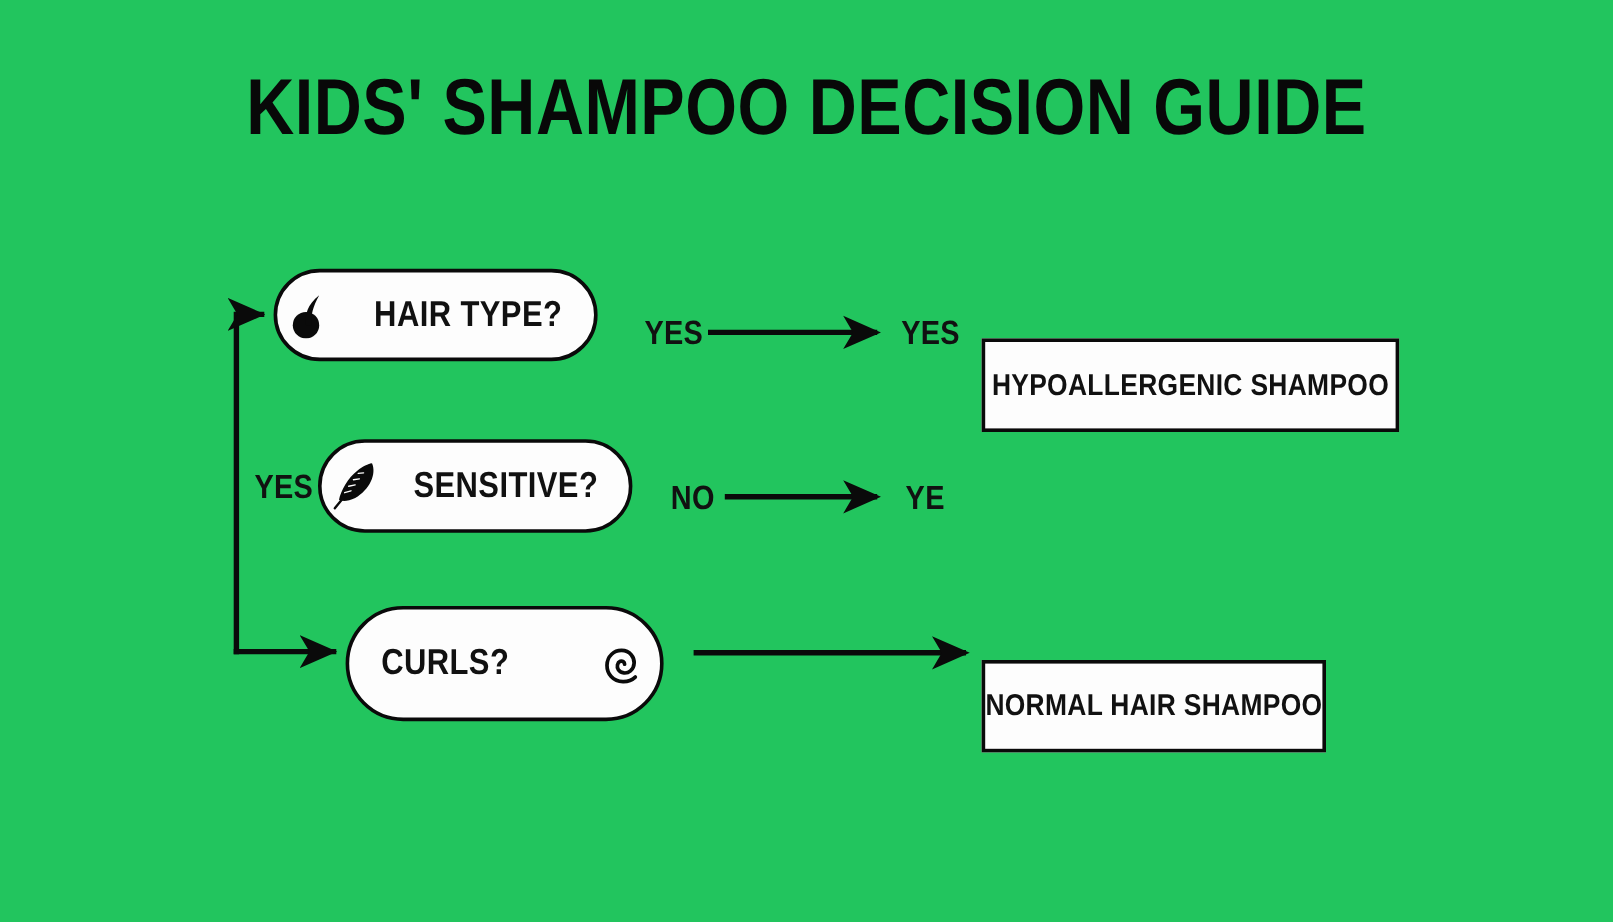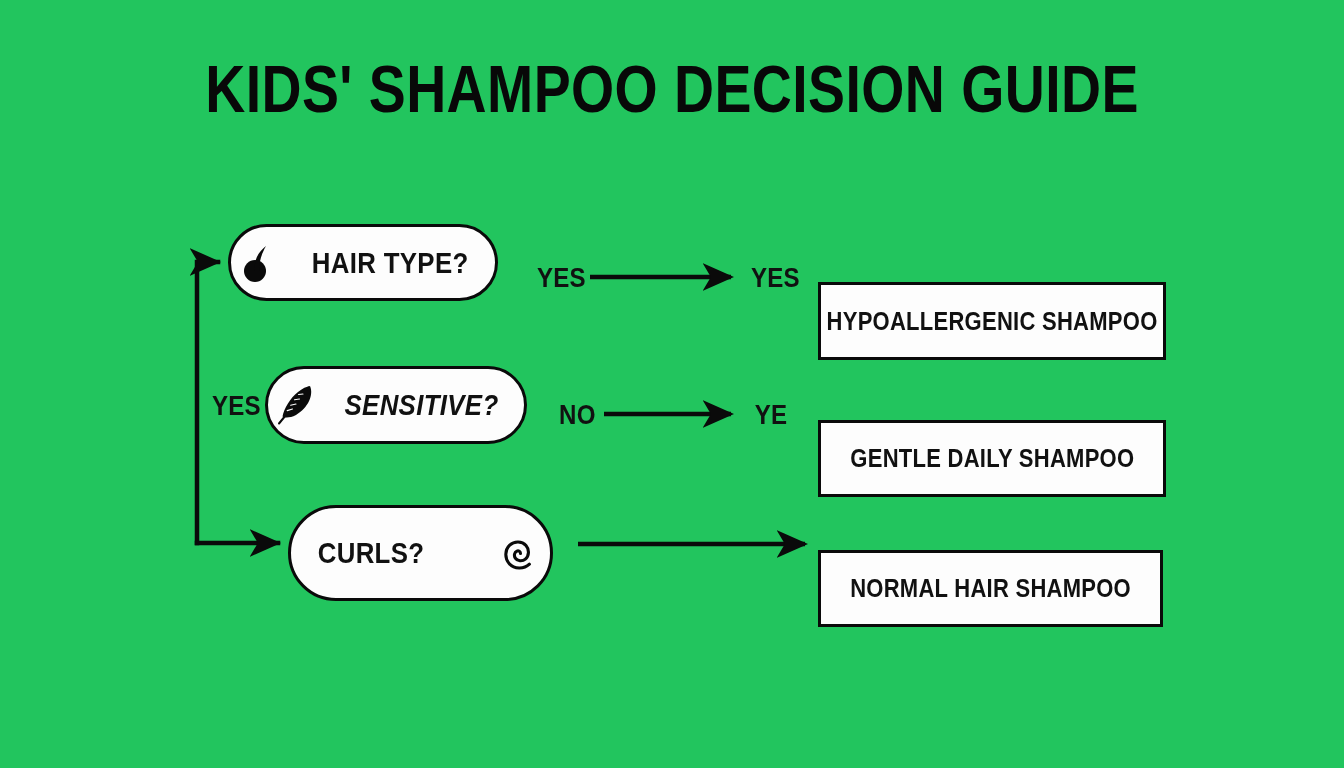--- a/index.html
+++ b/index.html
@@ -146,21 +146,21 @@
     <span class="pill-icon">
       <svg width="34" height="38" viewBox="0 0 34 38" aria-hidden="true">
         <circle cx="16" cy="27" r="11" fill="#0a0a0a"></circle>
         <path d="M16 27 C 15 18, 17 10, 27 2 C 22 11, 20 18, 20.5 27 Z" fill="#0a0a0a"></path>
         <path d="M16 27 C 15.5 20, 16.5 13, 24 5" fill="none" stroke="#fdfdfd" stroke-width="1.6" stroke-linecap="round" opacity="0"></path>
       </svg>
     </span>
     <span class="pill-label">HAIR TYPE?</span>
   </div>
 
-  <div class="pill" style="left:265px; top:366px; width:262px; height:78px; padding-left:6px; padding-right:14px;font-style:italic;">
+  <div class="pill" style="left:265px; top:366px; width:262px; height:78px; padding-left:6px; padding-right:14px;">
     <span class="pill-icon">
       <svg width="42" height="46" viewBox="0 0 42 46" aria-hidden="true">
         <g>
           <path d="M36 4 C 40 13, 34 26, 22 33 C 16 36, 11 36, 8.5 34.5
                    C 10 27, 16 16, 24 10 C 28 6.6, 33 4.4, 36 4 Z" fill="#0a0a0a"></path>
           <path d="M34.5 5.5 L 5 41.5" stroke="#0a0a0a" stroke-width="2" stroke-linecap="round" fill="none"></path>
           <path d="M29 12 L 24.5 12.5 M25.5 17 L 20.5 17.8
                    M22 22 L 16.6 23.2 M18.5 27 L 13.2 28.6" stroke="#fdfdfd" stroke-width="1.1" stroke-linecap="round" fill="none"></path>
         </g>
       </svg>
@@ -181,25 +181,22 @@
                  C 10.6 20, 10.6 28.6, 15.3 33.7
                  C 20.3 39.2, 29.8 39.5, 35.4 34.2" fill="none" stroke="#0a0a0a" stroke-width="3.1" stroke-linecap="round"></path>
       </svg>
     </span>
   </div>
 
   <div class="resultbox" style="left:818px; top:238px; width:348px; height:78px;">
     <span class="resultbox-label">HYPOALLERGENIC SHAMPOO</span>
   </div>
 
-  <div class="resultbox" style="left:818px; top:376px; width:348px; height:77px;">
-    <span class="resultbox-label">GENTLE DAILY SHAMPOO</span>
-  </div>
-
-  <div class="resultbox" style="left:818px; top:506px; width:345px; height:77px;">
+
+  <div class="resultbox" style="left:818px; top:506px; width:287px; height:77px;">
     <span class="resultbox-label">NORMAL HAIR SHAMPOO</span>
   </div>
 
   <div class="edge-label" style="left:533px; top:264px;">YES</div>
 
   <div class="edge-label" style="left:747px; top:264px;">YES</div>
 
   <div class="edge-label" style="left:556px; top:401px;">NO</div>
 
   <div class="edge-label" style="left:752px; top:401px;">YE</div>

